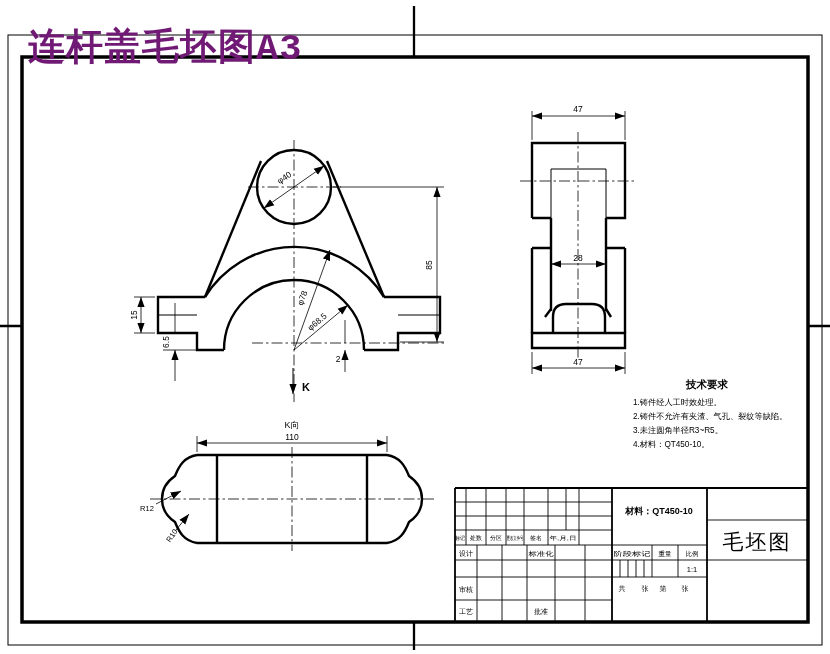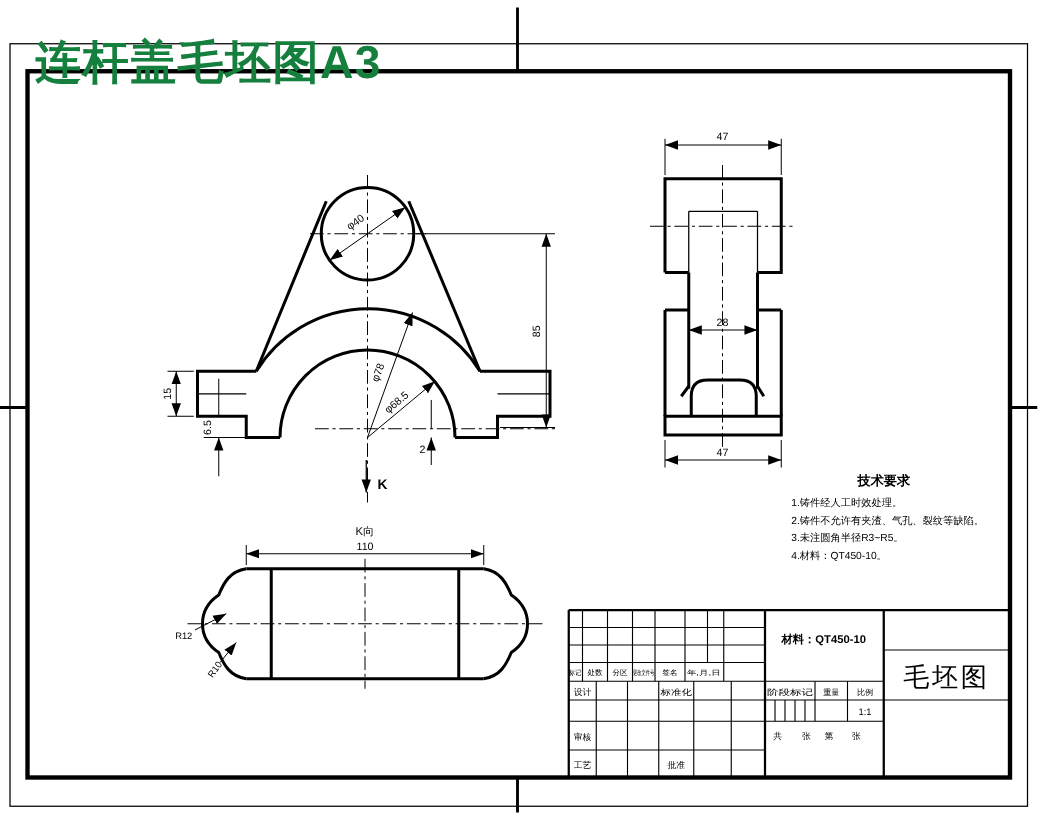--- a/index.html
+++ b/index.html
@@ -1,23 +1,23 @@
 <!DOCTYPE html>
 <html><head>
 <meta charset="utf-8">
 <style>
   html,body{margin:0;padding:0;background:#ffffff;}
   body{width:830px;height:654px;position:relative;overflow:hidden;
        font-family:"Liberation Sans",sans-serif;}
   .sheet{position:absolute;inset:0;}
   .red-title{
     position:absolute;left:28px;top:31px;
-    font-size:37px;font-weight:bold;color:#15803d;
+    font-size:37px;font-weight:bold;color:#701a75;
     letter-spacing:1px;white-space:nowrap;line-height:1;
-    font-family:Liberation Sans, sans-serif;
+    font-family:Liberation Mono, monospace;
     text-align:center;
   }
   svg{position:absolute;left:0;top:0;}
   svg text{font-family:"Liberation Sans",sans-serif;fill:#000;}
   .thick{fill:none;stroke:#000;stroke-width:2.4;}
   .frame-thick{fill:none;stroke:#000;stroke-width:3.5;}
   .thin{fill:none;stroke:#000;stroke-width:1;}
   .dim{fill:none;stroke:#000;stroke-width:0.8;}
   .cl{fill:none;stroke:#000;stroke-width:0.8;stroke-dasharray:11 3 2.5 3;}
   .tb1{fill:none;stroke:#000;stroke-width:1.8;}

